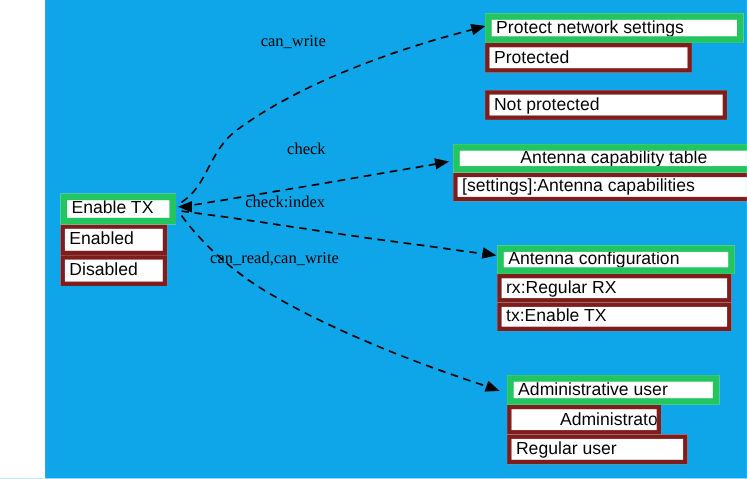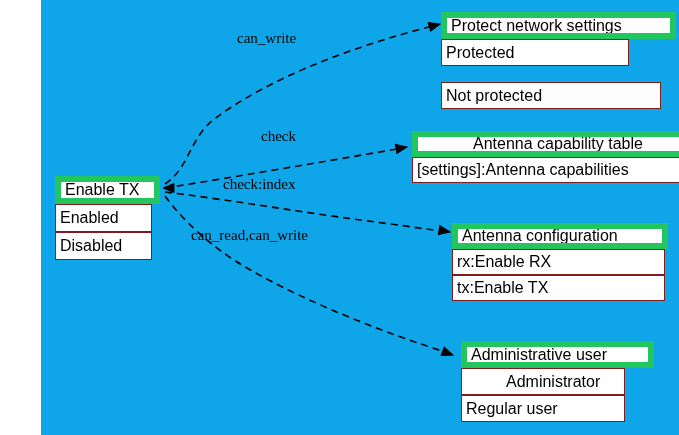--- a/index.html
+++ b/index.html
@@ -56,21 +56,21 @@
     display: flex;
     align-items: center;
     white-space: nowrap;
     overflow: hidden;
   }
   .node-header {
     border: 6px solid #22c55e;
     z-index: 3;
   }
   .node-row {
-    border: 1px solid #7f1d1d;
+    border: 4px solid #7f1d1d;
     z-index: 2;
   }
   .align-left { justify-content: flex-start; padding-left: 4px; }
   .align-center { justify-content: center; }
 </style>
 </head>
 <body>
 
 <div id="canvas">
 
@@ -102,23 +102,23 @@
         <div class="node-header align-left" style="left: 400px; top: 12px; width: 235px; height: 27px;">Protect network settings</div>
         <div class="node-row align-left" style="left: 400px; top: 39px; width: 188px; height: 27px;">Protected</div>
         <div class="node-row align-left" style="left: 400px; top: 82px; width: 220px; height: 27px;">Not protected</div>
       </div>
       <div class="node">
         <div class="node-header align-center" style="left: 371px; top: 131px; width: 292px; height: 26px;">Antenna capability table</div>
         <div class="node-row align-left" style="left: 371px; top: 157px; width: 295px; height: 26px;">[settings]:Antenna capabilities</div>
       </div>
       <div class="node">
         <div class="node-header align-left" style="left: 411px; top: 223px; width: 216px; height: 26px;">Antenna configuration</div>
-        <div class="node-row align-left" style="left: 411px; top: 249px; width: 213px; height: 26px;">rx:Enable RX</div>
+        <div class="node-row align-left" style="left: 411px; top: 249px; width: 213px; height: 26px;">rx:Regular RX</div>
         <div class="node-row align-left" style="left: 411px; top: 275px; width: 213px; height: 26px;">tx:Enable TX</div>
       </div>
       <div class="node">
         <div class="node-header align-left" style="left: 420px; top: 341px; width: 193px; height: 27px;">Administrative user</div>
-        <div class="node-row align-left" style="left: 420px; top: 368px; width: 164px; height: 27px; padding-left: 44px;">Administrator</div>
+        <div class="node-row align-left" style="left: 420px; top: 368px; width: 140px; height: 27px; padding-left: 44px;">Administrator</div>
         <div class="node-row align-left" style="left: 420px; top: 395px; width: 164px; height: 27px;">Regular user</div>
       </div>
     </div>
 
 </div>
 
 </body></html>

